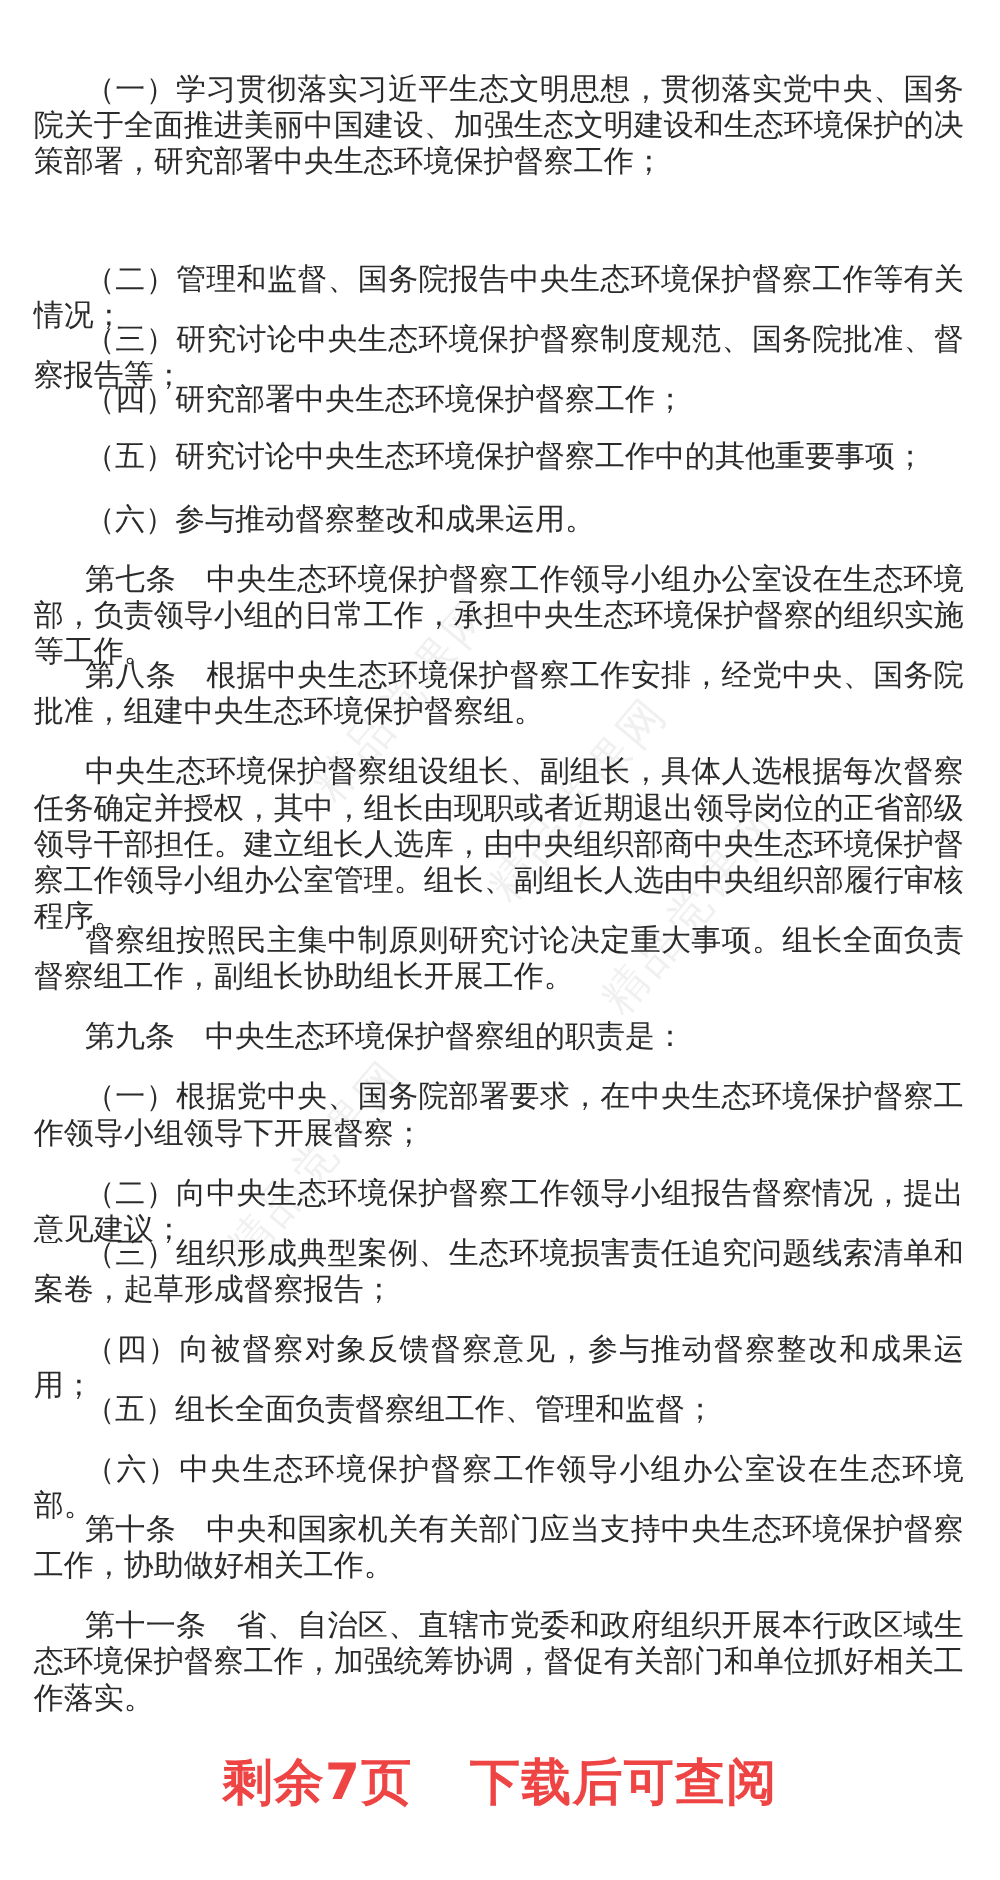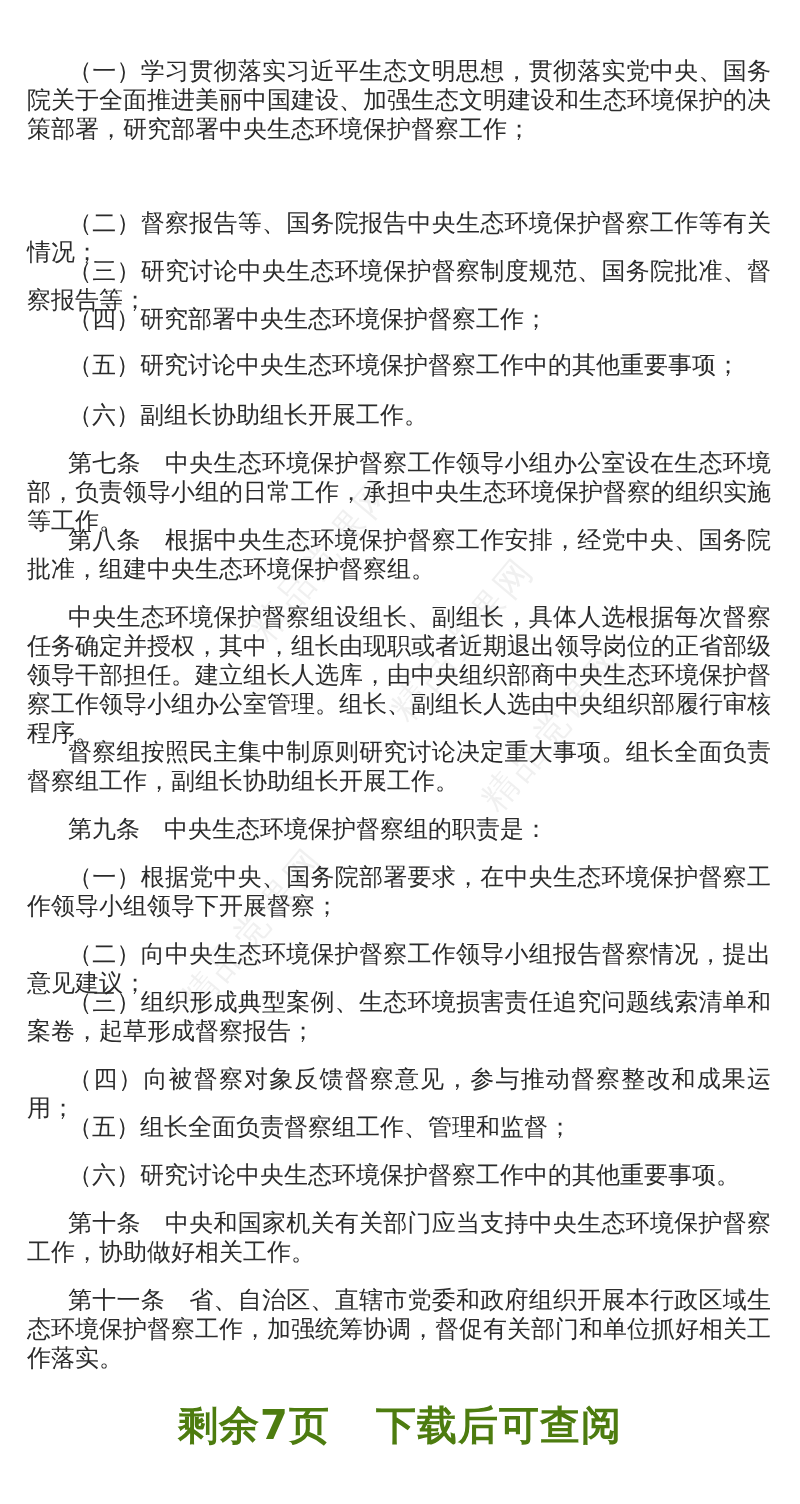--- a/index.html
+++ b/index.html
@@ -46,49 +46,49 @@
     }
     .banner {
       position: absolute;
       left: 0;
       top: 1398px;
       width: 800px;
       text-align: center;
       font-family: "DejaVu Sans", sans-serif;
       font-weight: bold;
       font-size: 40px;
-      color: #4d7c0f;
+      color: #ef4444;
       letter-spacing: 1px;
     }
     .banner .gap {
       display: inline-block;
       width: 46px;
     }
   </style>
 </head>
 <body>
 
 <div class="page">
   <p class="para" style="top:33px">（一）学习贯彻落实习近平生态文明思想，贯彻落实党中央、国务院关于全面推进美丽中国建设、加强生态文明建设和生态环境保护的决策部署，研究部署中央生态环境保护督察工作；</p>
-  <p class="para" style="top:185px">（二）督察报告等、国务院报告中央生态环境保护督察工作等有关情况；</p>
+  <p class="para" style="top:185px">（二）管理和监督、国务院报告中央生态环境保护督察工作等有关情况；</p>
   <p class="para" style="top:233px">（三）研究讨论中央生态环境保护督察制度规范、国务院批准、督察报告等；</p>
   <p class="para" style="top:281px">（四）研究部署中央生态环境保护督察工作；</p>
   <p class="para" style="top:327px">（五）研究讨论中央生态环境保护督察工作中的其他重要事项；</p>
-  <p class="para" style="top:377px">（六）副组长协助组长开展工作。</p>
+  <p class="para" style="top:377px">（六）参与推动督察整改和成果运用。</p>
   <p class="para" style="top:425px">第七条　中央生态环境保护督察工作领导小组办公室设在生态环境部，负责领导小组的日常工作，承担中央生态环境保护督察的组织实施等工作。</p>
   <p class="para" style="top:502px">第八条　根据中央生态环境保护督察工作安排，经党中央、国务院批准，组建中央生态环境保护督察组。</p>
   <p class="para" style="top:579px">中央生态环境保护督察组设组长、副组长，具体人选根据每次督察任务确定并授权，其中，组长由现职或者近期退出领导岗位的正省部级领导干部担任。建立组长人选库，由中央组织部商中央生态环境保护督察工作领导小组办公室管理。组长、副组长人选由中央组织部履行审核程序。</p>
   <p class="para" style="top:714px">督察组按照民主集中制原则研究讨论决定重大事项。组长全面负责督察组工作，副组长协助组长开展工作。</p>
   <p class="para" style="top:791px">第九条　中央生态环境保护督察组的职责是：</p>
   <p class="para" style="top:839px">（一）根据党中央、国务院部署要求，在中央生态环境保护督察工作领导小组领导下开展督察；</p>
   <p class="para" style="top:916px">（二）向中央生态环境保护督察工作领导小组报告督察情况，提出意见建议；</p>
   <p class="para" style="top:964px">（三）组织形成典型案例、生态环境损害责任追究问题线索清单和案卷，起草形成督察报告；</p>
   <p class="para" style="top:1041px">（四）向被督察对象反馈督察意见，参与推动督察整改和成果运用；</p>
   <p class="para" style="top:1089px">（五）组长全面负责督察组工作、管理和监督；</p>
-  <p class="para" style="top:1137px">（六）研究讨论中央生态环境保护督察工作中的其他重要事项。</p>
+  <p class="para" style="top:1137px">（六）中央生态环境保护督察工作领导小组办公室设在生态环境部。</p>
   <p class="para" style="top:1185px">第十条　中央和国家机关有关部门应当支持中央生态环境保护督察工作，协助做好相关工作。</p>
   <p class="para" style="top:1262px">第十一条　省、自治区、直辖市党委和政府组织开展本行政区域生态环境保护督察工作，加强统筹协调，督促有关部门和单位抓好相关工作落实。</p>
 </div>
 
 <div class="watermark" style="left:170px; top:990px;">精品党课网</div>
 <div class="watermark" style="left:470px; top:790px;">精品党课网</div>
 <div class="watermark" style="left:380px; top:700px;">精品党课网</div>
 <div class="watermark" style="left:240px; top:620px;">精品党课网</div>
 
 <div class="banner">

